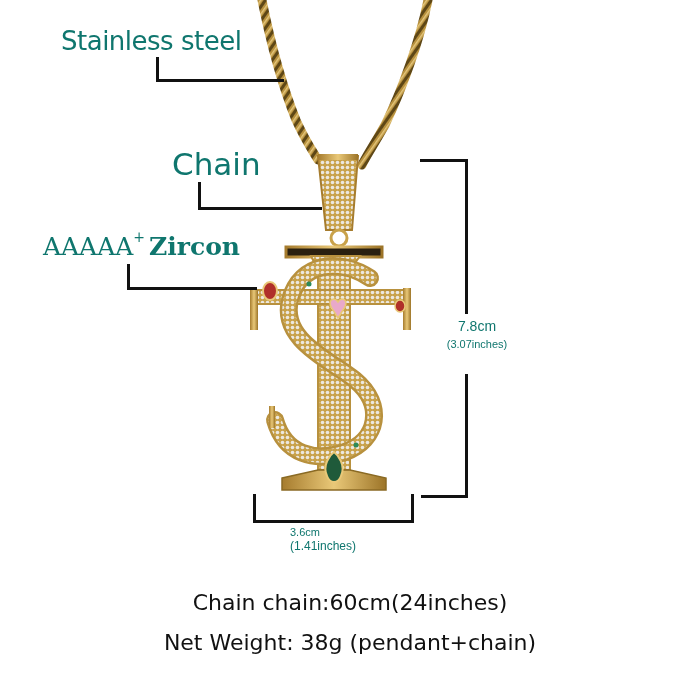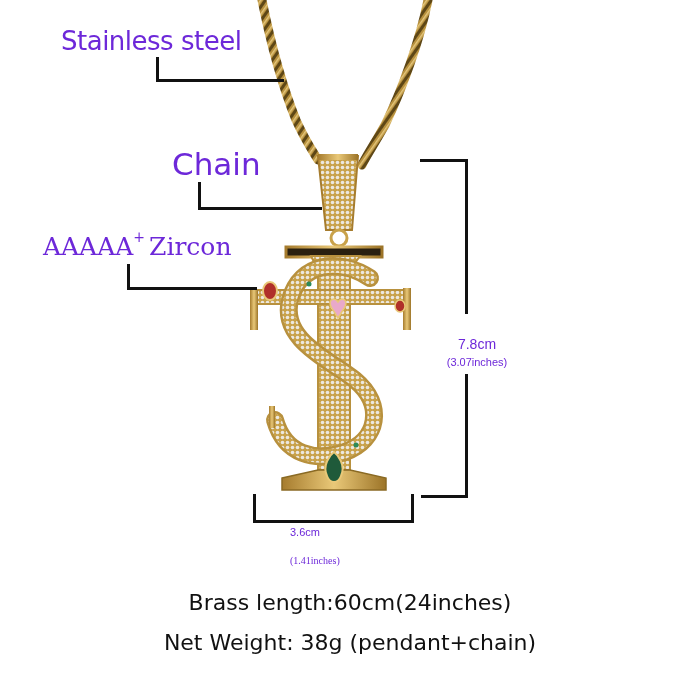--- a/index.html
+++ b/index.html
@@ -1,27 +1,27 @@
 <!DOCTYPE html>
 <html><head>
 <meta charset="utf-8">
 <style>
   html, body { margin:0; padding:0; background:#ffffff; }
   body { width:700px; height:700px; position:relative; overflow:hidden; font-family:"Liberation Sans", sans-serif; color:#111; }
   .abs { position:absolute; }
-  .label { position:absolute; color:#6d28d9; white-space:nowrap; }
+  .label { position:absolute; color:#0f766e; white-space:nowrap; }
   .lbl-steel { left:61px; top:26px; font-size:26px; font-family:"DejaVu Sans", sans-serif; letter-spacing:-0.5px; }
   .lbl-brass { left:172px; top:146px; font-size:31px; font-family:"DejaVu Sans", sans-serif; }
   .lbl-zircon { left:43px; top:232px; font-size:25px; font-family:"DejaVu Serif", serif; }
   .lbl-zircon sup { font-size:14px; position:relative; top:-4px; }
   .line { position:absolute; background:#111; }
-  .dim-v { font-size:14px; left:442px; top:336px; text-align:center; width:70px; }
+  .dim-v { font-size:14px; left:442px; top:318px; text-align:center; width:70px; }
   .dim-v .sub { font-size:11px; display:block; margin-top:4px; }
   .dim-h { font-size:11px; left:290px; top:526px; width:90px; text-align:left; }
-  .dim-h .sub { font-size:10px; display:block; margin-top:17px;font-family:Liberation Serif, serif; }
+  .dim-h .sub { font-size:12px; display:block; margin-top:1px; }
   .spec { position:absolute; left:0; width:700px; text-align:center; font-size:22px; font-family:"DejaVu Sans", sans-serif; color:#111; }
   .spec1 { top:590px; }
   .spec2 { top:630px; }
 </style>
 </head>
 <body>
 
 <svg class="abs" style="left:0;top:0" width="700" height="700" viewBox="0 0 700 700">
   <defs>
     <pattern id="rope" width="8" height="10" patternUnits="userSpaceOnUse" patternTransform="rotate(35)">
@@ -72,21 +72,21 @@
 
 <div class="label lbl-steel">Stainless steel</div>
 <div class="line" style="left:156px;top:57px;width:3px;height:24px;"></div>
 <div class="line" style="left:156px;top:79px;width:128px;height:3px;"></div>
 
 <div class="label lbl-brass">Chain</div>
 <div class="line" style="left:198px;top:182px;width:3px;height:27px;"></div>
 <div class="line" style="left:198px;top:207px;width:124px;height:3px;"></div>
 
 <div class="label lbl-zircon">
-  <span>AAAAA</span><sup>+</sup><span style="margin-left:4px;">Zircon</span>
+  <span>AAAAA</span><sup>+</sup><span style="margin-left:4px;font-weight:bold;">Zircon</span>
 </div>
 <div class="line" style="left:127px;top:264px;width:3px;height:25px;"></div>
 <div class="line" style="left:127px;top:287px;width:130px;height:3px;"></div>
 
 <div class="line" style="left:420px;top:159px;width:47px;height:3px;"></div>
 <div class="line" style="left:465px;top:159px;width:3px;height:155px;"></div>
 <div class="line" style="left:465px;top:374px;width:3px;height:123px;"></div>
 <div class="line" style="left:421px;top:495px;width:47px;height:3px;"></div>
 <div class="label dim-v">
   <span>7.8cm</span>
@@ -94,14 +94,14 @@
 </div>
 
 <div class="line" style="left:253px;top:494px;width:3px;height:28px;"></div>
 <div class="line" style="left:253px;top:520px;width:161px;height:3px;"></div>
 <div class="line" style="left:411px;top:494px;width:3px;height:28px;"></div>
 <div class="label dim-h">
   <span>3.6cm</span>
   <span class="sub">(1.41inches)</span>
 </div>
 
-<div class="spec spec1">Brass length:60cm(24inches)</div>
+<div class="spec spec1">Chain chain:60cm(24inches)</div>
 <div class="spec spec2">Net Weight: 38g (pendant+chain)</div>
 
 </body></html>

